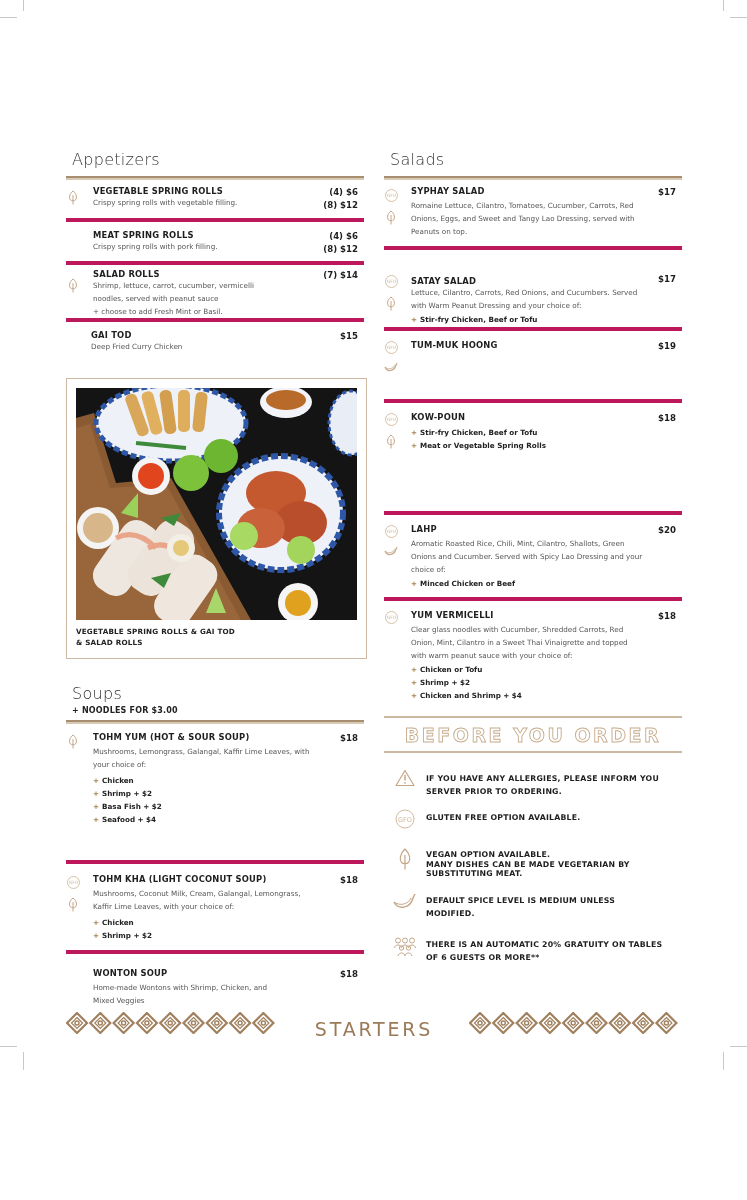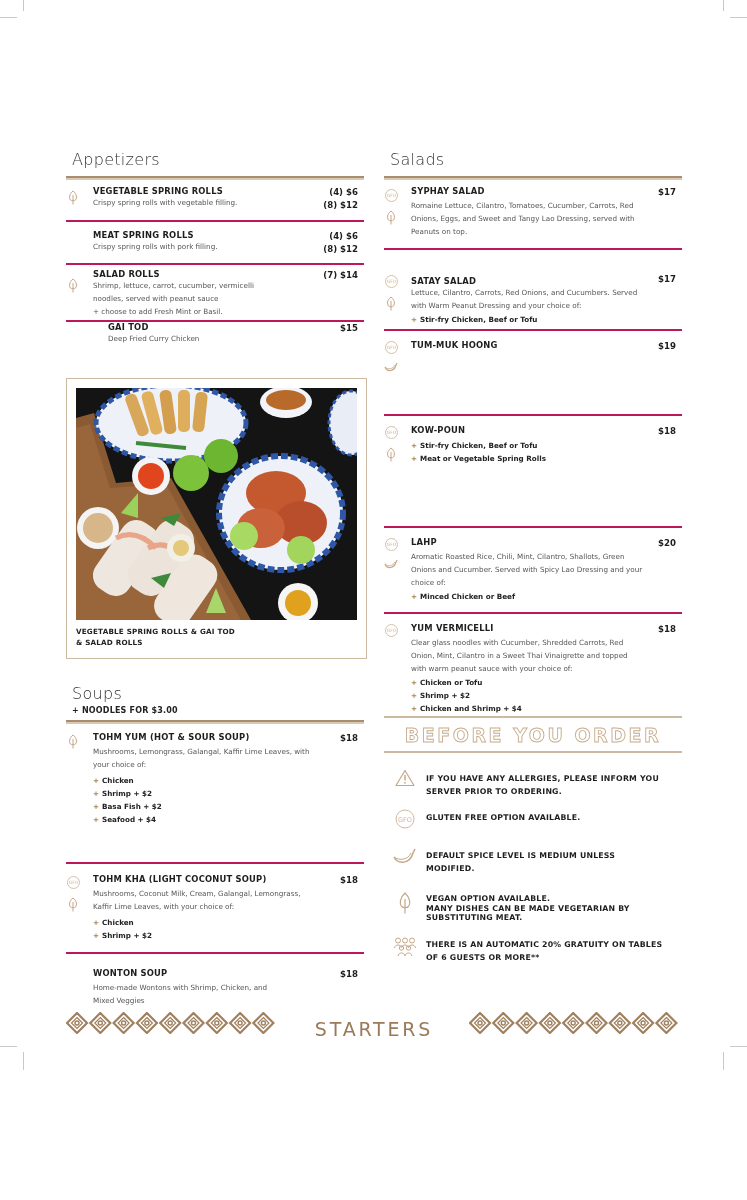--- a/index.html
+++ b/index.html
@@ -9,21 +9,21 @@
   .crop { position: absolute; background: #c8c8c8; }
 
   .col { position: absolute; }
   .col-left { left: 66px; top: 150px; width: 298px; }
   .col-right { left: 384px; top: 150px; width: 298px; }
 
   .sec-title { font-family: "DejaVu Sans", sans-serif; font-weight: 300; font-size: 16px; color: #333; letter-spacing: 0.3px; padding-left: 6px; height: 20px; line-height: 20px; }
   .sec-sub { font-size: 8px; font-weight: 700; color: #222; padding-left: 6px; margin-top: 2px; letter-spacing: 0.2px; }
   .sec-rule { height: 4px; border-top: 2px solid #a88e6f; border-bottom: 2px solid #d8c9b5; margin-top: 6px; }
 
-  .item { position: relative; border-bottom: 2px solid #be185d; }
+  .item { position: relative; border-bottom: 4px solid #be185d; }
   .item.last { border-bottom: none; }
   .item .icons { position: absolute; left: 0; top: 8px; width: 14px; display: flex; flex-direction: column; align-items: center; gap: 8px; }
   .item .body { margin-left: 27px; margin-right: 6px; }
   .item .head { display: flex; justify-content: space-between; align-items: flex-start; }
   .item .name { font-size: 8.4px; font-weight: 700; color: #1e1e1e; letter-spacing: 0.2px; }
   .item .price { font-size: 8.6px; font-weight: 700; color: #1e1e1e; text-align: right; line-height: 13px; }
   .item .desc { font-size: 7.2px; color: #555; line-height: 13px; margin-top: 0; max-width: 232px; }
   .item .desc b { color: #222; font-weight: 700; }
   .item .opts { margin-top: 1px; }
   .item .opt { font-size: 7.2px; font-weight: 700; color: #222; line-height: 13px; }
@@ -116,21 +116,21 @@
             <div class="desc">+ choose to add Fresh Mint or Basil.</div>
           </div>
           <div>
             <div class="price">(7) $14</div>
           </div>
         </div>
       </div>
     </div>
 
     <div class="item last" style="height:36px;">
-      <div class="body" style="padding-top:0; margin-left:42px;">
+      <div class="body" style="padding-top:8px; margin-left:25px;">
         <div class="head">
           <div>
             <div class="name">GAI TOD</div>
             <div class="desc">Deep Fried Curry Chicken</div>
           </div>
           <div>
             <div class="price">$15</div>
           </div>
         </div>
       </div>
@@ -303,21 +303,21 @@
         <div class="name" style="margin-top:3px;">SATAY SALAD</div>
         <div class="price">$17</div>
       </div>
       <div class="desc">Lettuce, Cilantro, Carrots, Red Onions, and Cucumbers. Served with Warm Peanut Dressing and your choice of:</div>
       <div class="opts">
         <div class="opt"><span class="plus">+</span><span>Stir-fry Chicken, Beef or Tofu</span></div>
       </div>
     </div>
   </div>
 
-  <div class="item" style="height:85px;">
+  <div class="item" style="height:72px;">
     <div class="icons" style="top:10px;">
       <svg class="ico" width="13" height="13" viewBox="0 0 13 13">
           <circle cx="6.5" cy="6.5" r="6" fill="none" stroke="#d2b99c" stroke-width="0.9"></circle>
           <text x="6.5" y="8.3" font-size="4.5" text-anchor="middle" fill="#d2b99c" font-family="DejaVu Sans, sans-serif">GFO</text>
         </svg>
       <svg class="ico" width="14" height="12" viewBox="0 0 14 12">
           <path d="M1 5 C3 10 10 10 12 3 L13 1" fill="none" stroke="#c4a787" stroke-width="1.2"></path>
           <path d="M1 5 C4 8 9 7 11 3" fill="none" stroke="#c4a787" stroke-width="0.8"></path>
         </svg>
     </div>
@@ -415,40 +415,40 @@
     </div>
     <div class="byo-row" style="height:39px;">
       <div class="bicon">
           <svg width="20" height="20" viewBox="0 0 20 20">
             <circle cx="10" cy="10" r="9" fill="none" stroke="#d2b99c" stroke-width="1"></circle>
             <text x="10" y="12.5" font-size="6.5" text-anchor="middle" fill="#d2b99c" font-family="DejaVu Sans, sans-serif">GFO</text>
           </svg>
         </div>
       <div class="btxt" style="padding-top:2px;">GLUTEN FREE OPTION AVAILABLE.</div>
     </div>
+    <div class="byo-row" style="height:45px;">
+      <div class="bicon">
+          <svg width="14" height="22" viewBox="0 0 14 22">
+            <path d="M7 1 C1.5 6 1.5 12 3.5 14.5 C5 16 9 16 10.5 14.5 C12.5 12 12.5 6 7 1 Z" fill="none" stroke="#c4a787" stroke-width="1.2"></path>
+            <line x1="7" y1="7" x2="7" y2="21.5" stroke="#c4a787" stroke-width="1.2"></line>
+          </svg>
+        </div>
+      <div class="btxt" style="line-height:9.5px; padding-top:2px;">
+        <div>VEGAN OPTION AVAILABLE.</div>
+        <div>MANY DISHES CAN BE MADE VEGETARIAN BY SUBSTITUTING MEAT.</div>
+      </div>
+    </div>
     <div class="byo-row" style="height:44px;">
       <div class="bicon">
           <svg width="24" height="18" viewBox="0 0 24 18">
             <path d="M1 9 C5 17 17 16 20 5 L22 1" fill="none" stroke="#c4a787" stroke-width="1.5"></path>
             <path d="M1 9 C6 13 15 12 18 5" fill="none" stroke="#c4a787" stroke-width="1"></path>
           </svg>
         </div>
       <div class="btxt" style="padding-top:1px;">DEFAULT SPICE LEVEL IS MEDIUM UNLESS MODIFIED.</div>
-    </div>
-    <div class="byo-row" style="height:45px;">
-      <div class="bicon">
-          <svg width="14" height="22" viewBox="0 0 14 22">
-            <path d="M7 1 C1.5 6 1.5 12 3.5 14.5 C5 16 9 16 10.5 14.5 C12.5 12 12.5 6 7 1 Z" fill="none" stroke="#c4a787" stroke-width="1.2"></path>
-            <line x1="7" y1="7" x2="7" y2="21.5" stroke="#c4a787" stroke-width="1.2"></line>
-          </svg>
-        </div>
-      <div class="btxt" style="line-height:9.5px; padding-top:2px;">
-        <div>VEGAN OPTION AVAILABLE.</div>
-        <div>MANY DISHES CAN BE MADE VEGETARIAN BY SUBSTITUTING MEAT.</div>
-      </div>
     </div>
     <div class="byo-row" style="height:30px;">
       <div class="bicon">
           <svg width="22" height="20" viewBox="0 0 22 20">
             <g fill="none" stroke="#c4a787" stroke-width="1">
               <circle cx="4" cy="3.5" r="2.5"></circle>
               <circle cx="11" cy="3.5" r="2.5"></circle>
               <circle cx="18" cy="3.5" r="2.5"></circle>
               <path d="M0.5 11 C1 7 7 7 7.5 11"></path>
               <path d="M7.5 11 C8 7 14 7 14.5 11"></path>

